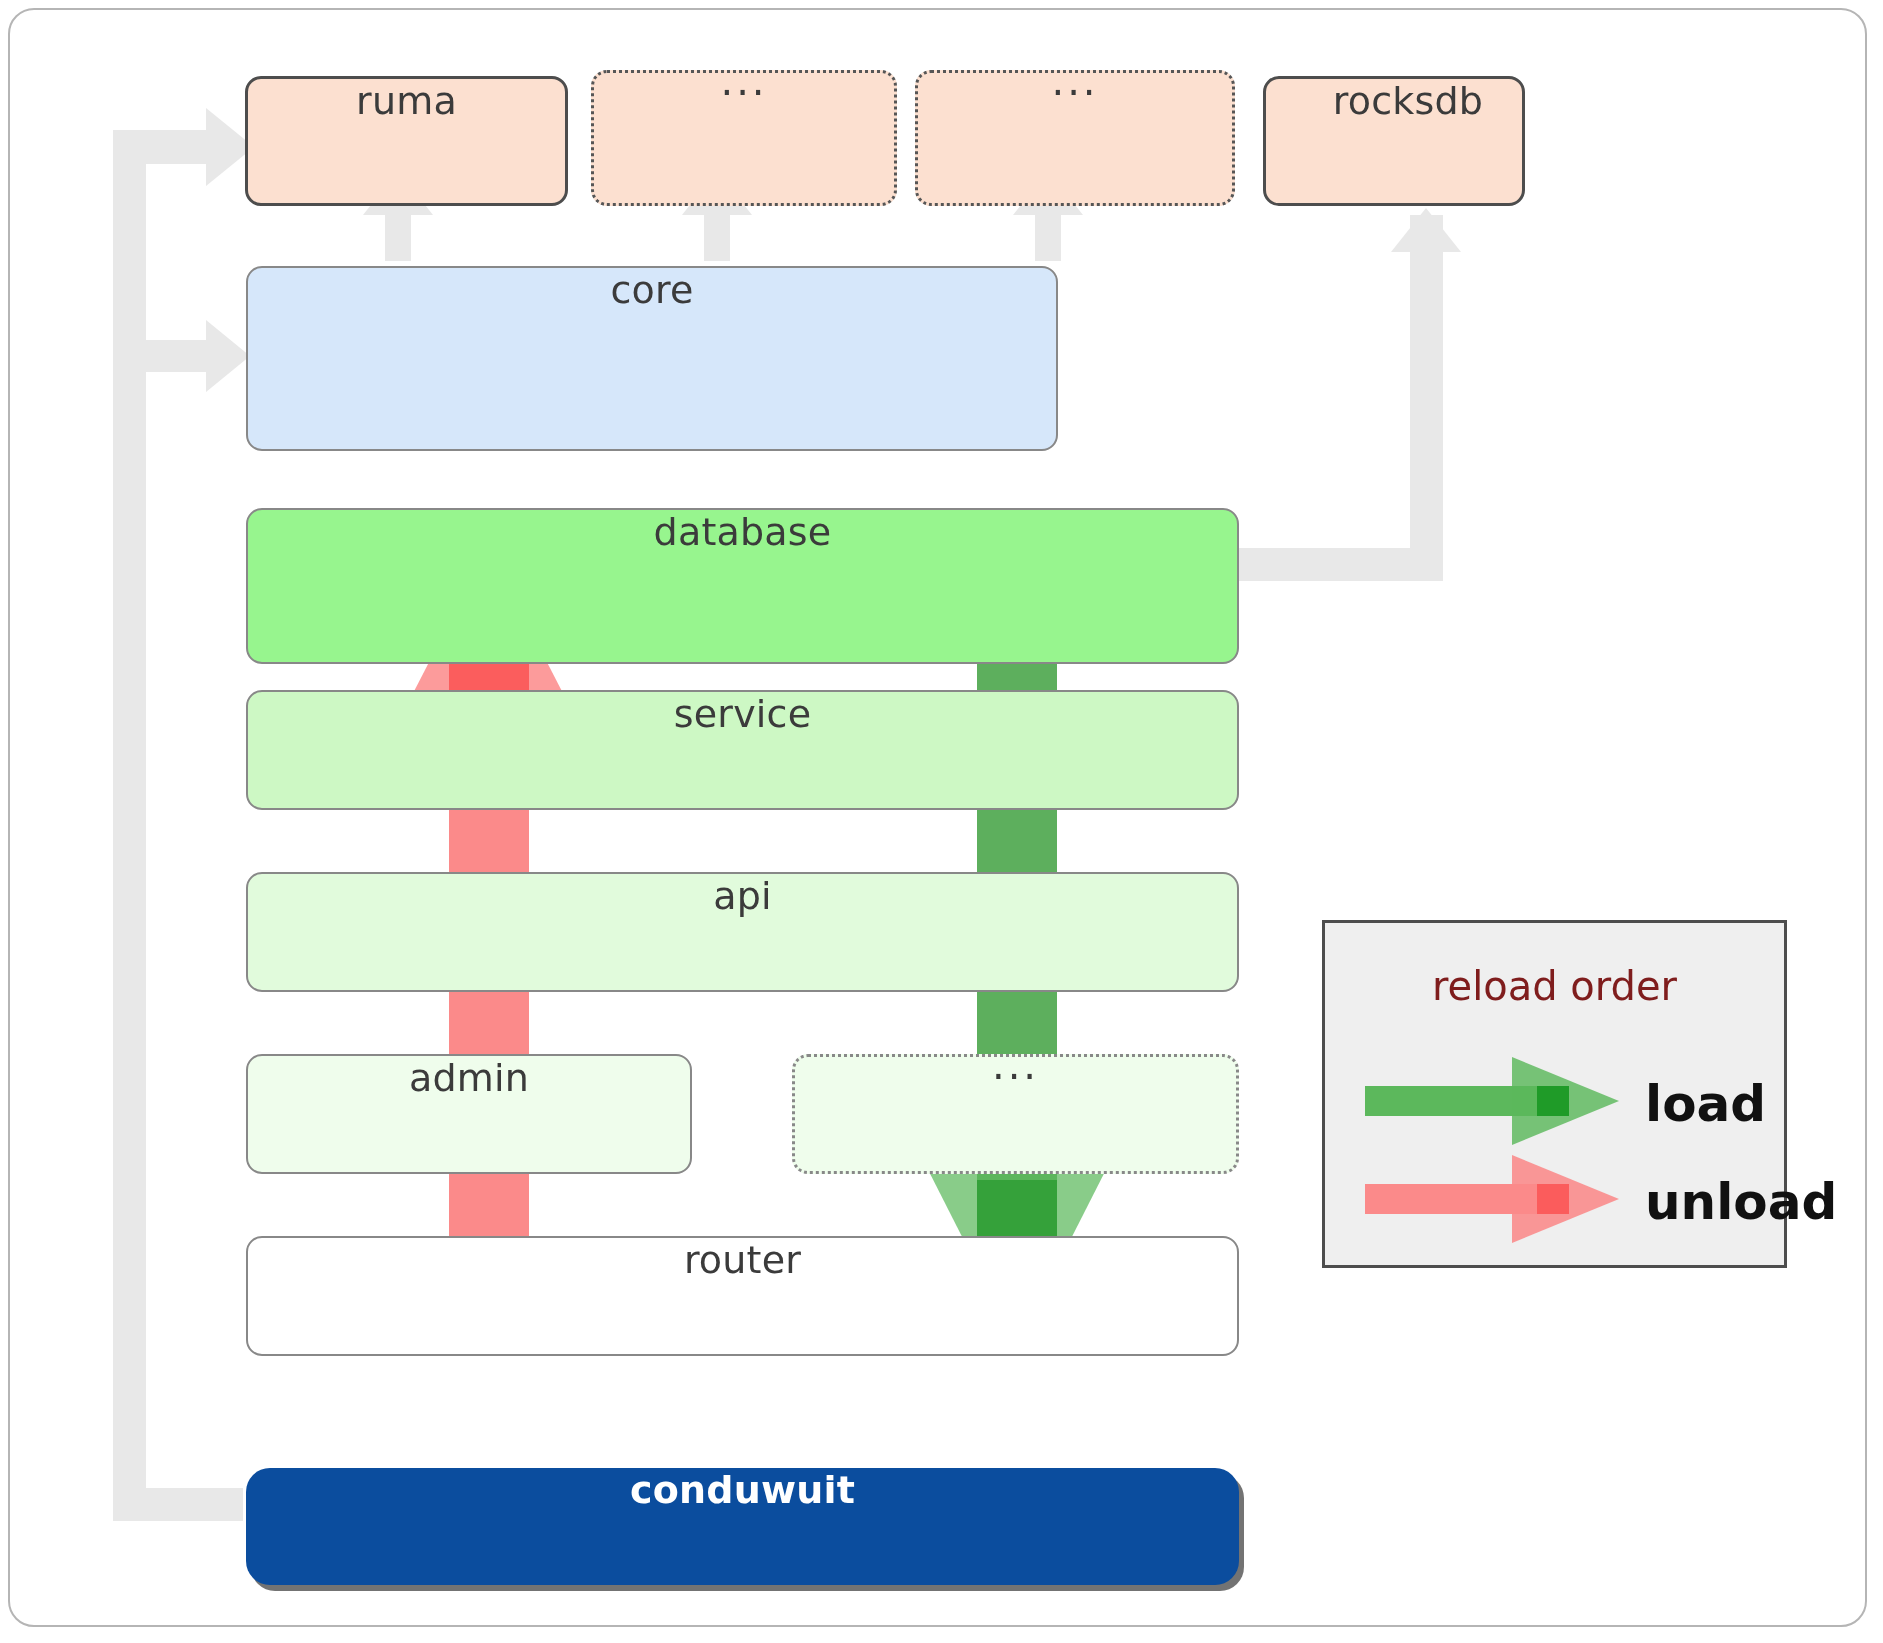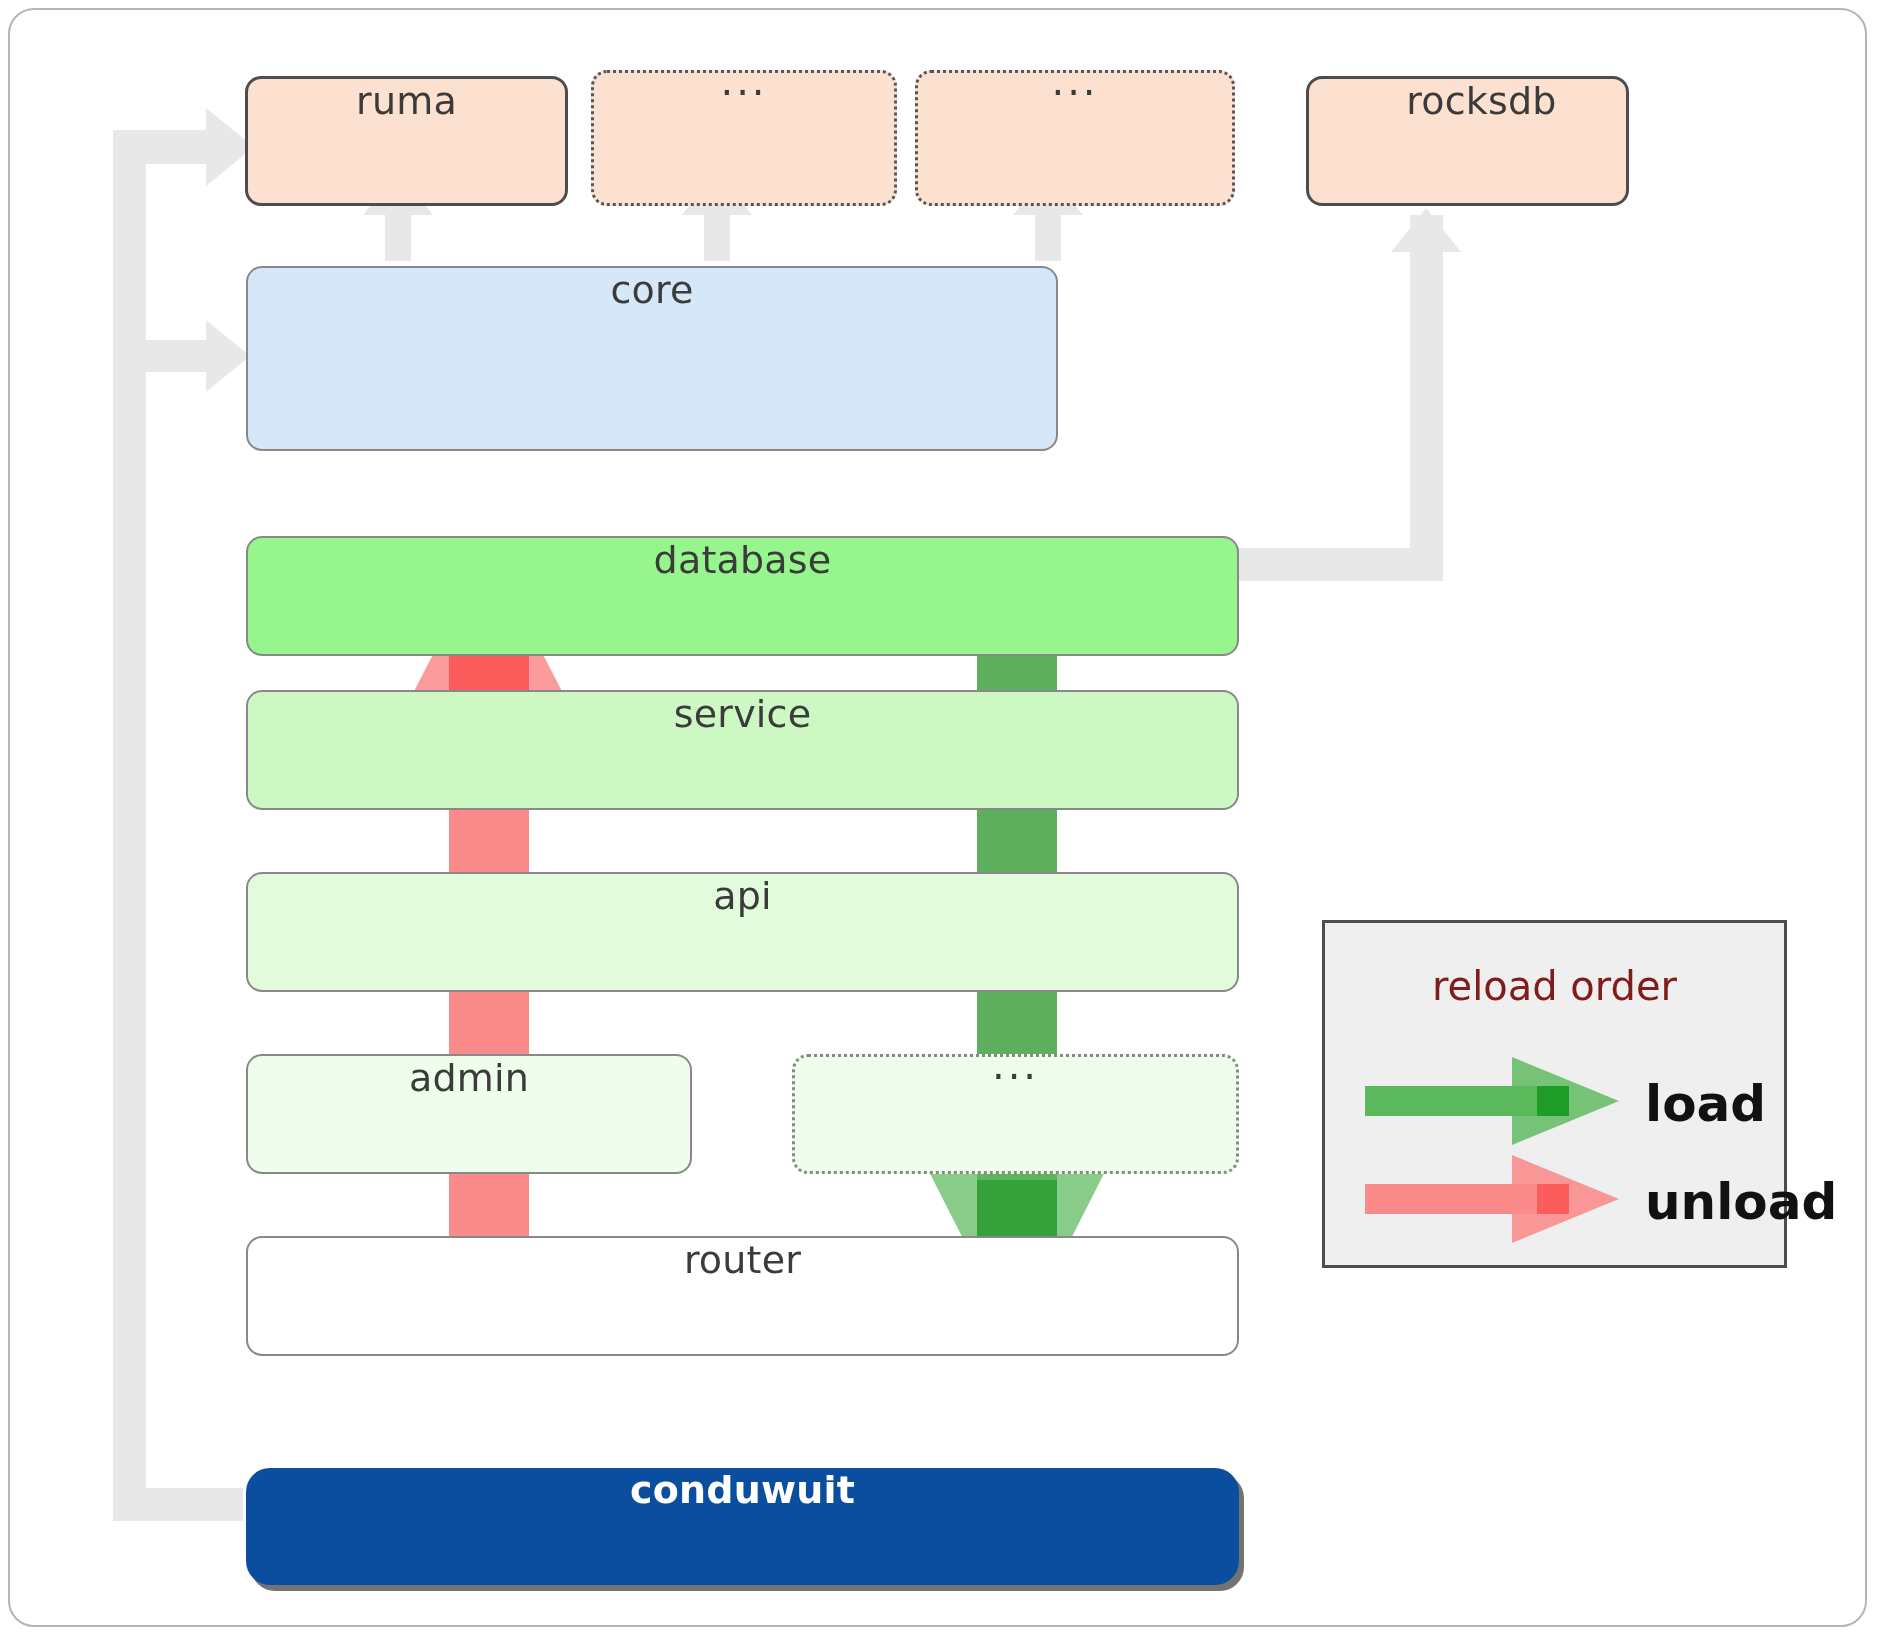--- a/index.html
+++ b/index.html
@@ -96,29 +96,29 @@
   </div>
 
   <div class="node dotted" style="left:591px;top:70px;width:306px;height:136px;background:#fce0d0;">
     <span class="ellipsis">...</span>
   </div>
 
   <div class="node dotted" style="left:915px;top:70px;width:320px;height:136px;background:#fce0d0;">
     <span class="ellipsis">...</span>
   </div>
 
-  <div class="node solid-dark" style="left:1306px;top:76px;width:323px;height:130px;background:#fce0d0;padding-left:28px;">
+  <div class="node solid-dark" style="left:1263px;top:76px;width:262px;height:130px;background:#fce0d0;padding-left:28px;">
     <span>rocksdb</span>
   </div>
 
   <div class="node thin" style="left:246px;top:266px;width:812px;height:185px;background:#d6e7fa;">
     <span>core</span>
   </div>
 
-  <div class="node thin" style="left:246px;top:508px;width:993px;height:120px;background:#97f58e;margin-top:28px;">
+  <div class="node thin" style="left:246px;top:508px;width:993px;height:156px;background:#97f58e;">
     <span>database</span>
   </div>
 
   <div class="node thin" style="left:246px;top:690px;width:993px;height:120px;background:#cdf8c4;">
     <span>service</span>
   </div>
 
   <div class="node thin" style="left:246px;top:872px;width:993px;height:120px;background:#e1fbdc;">
     <span>api</span>
   </div>

